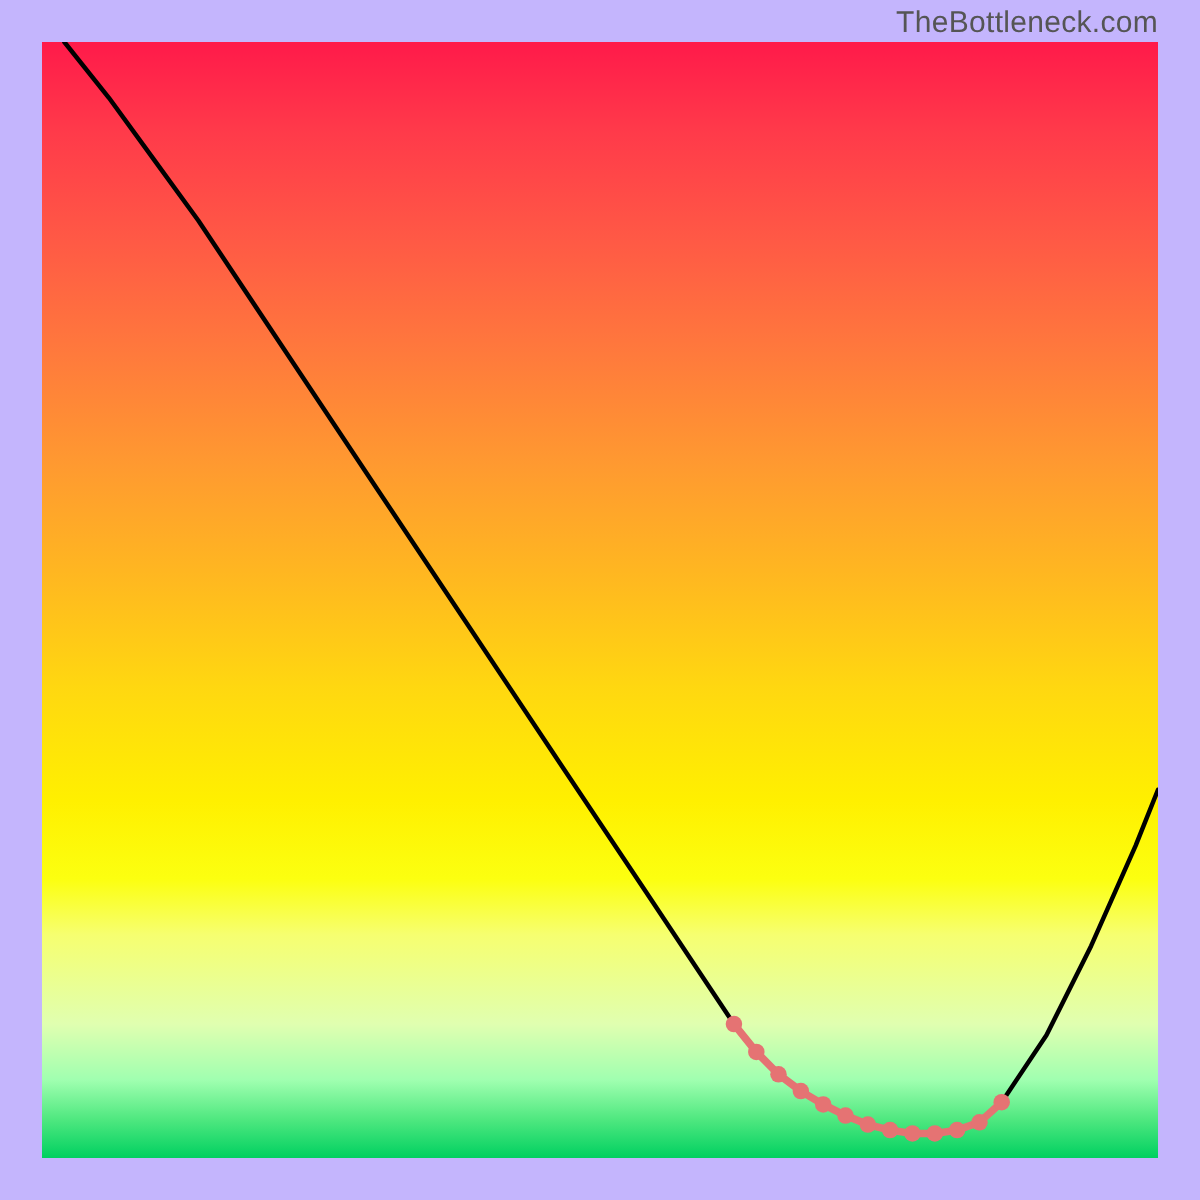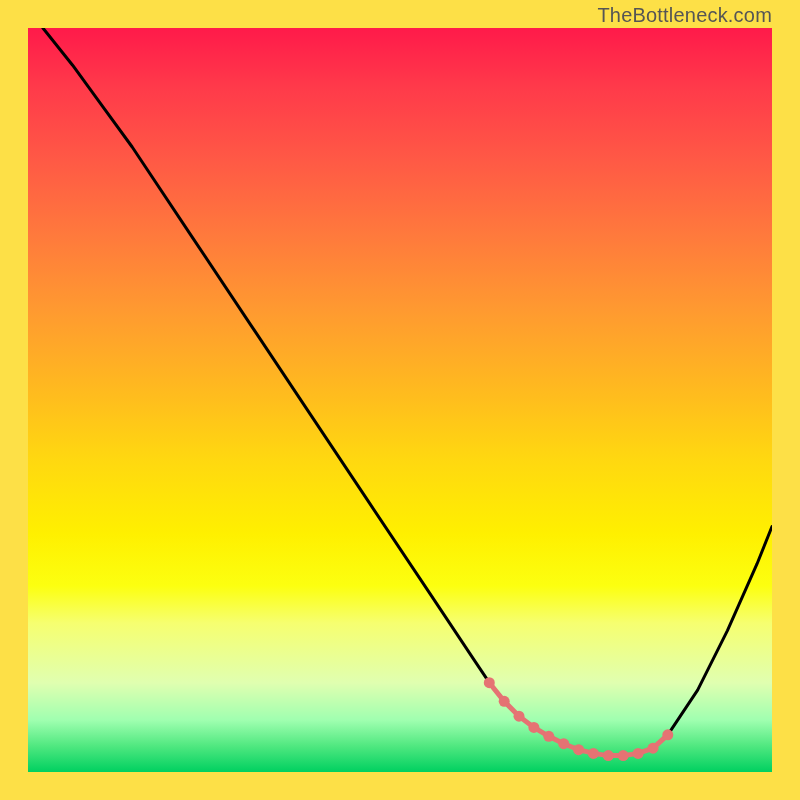--- a/index.html
+++ b/index.html
@@ -2,21 +2,21 @@
 <html><head>
 <meta charset="utf-8">
 <style>
   * { margin: 0; padding: 0; box-sizing: border-box; }
   html, body { width: 800px; height: 800px; overflow: hidden; }
   body { background: #000; font-family: Arial, sans-serif; }
   .chart-container {
     position: relative;
     width: 800px;
     height: 800px;
-    background: #fde047;
+    background: #c4b5fd;
     text-decoration: underline;
   }
   .plot-area {
     position: absolute;
     left: 28px;
     top: 28px;
     width: 744px;
     height: 744px;
     background: linear-gradient(to bottom,
       #ff1a4a 0%,

